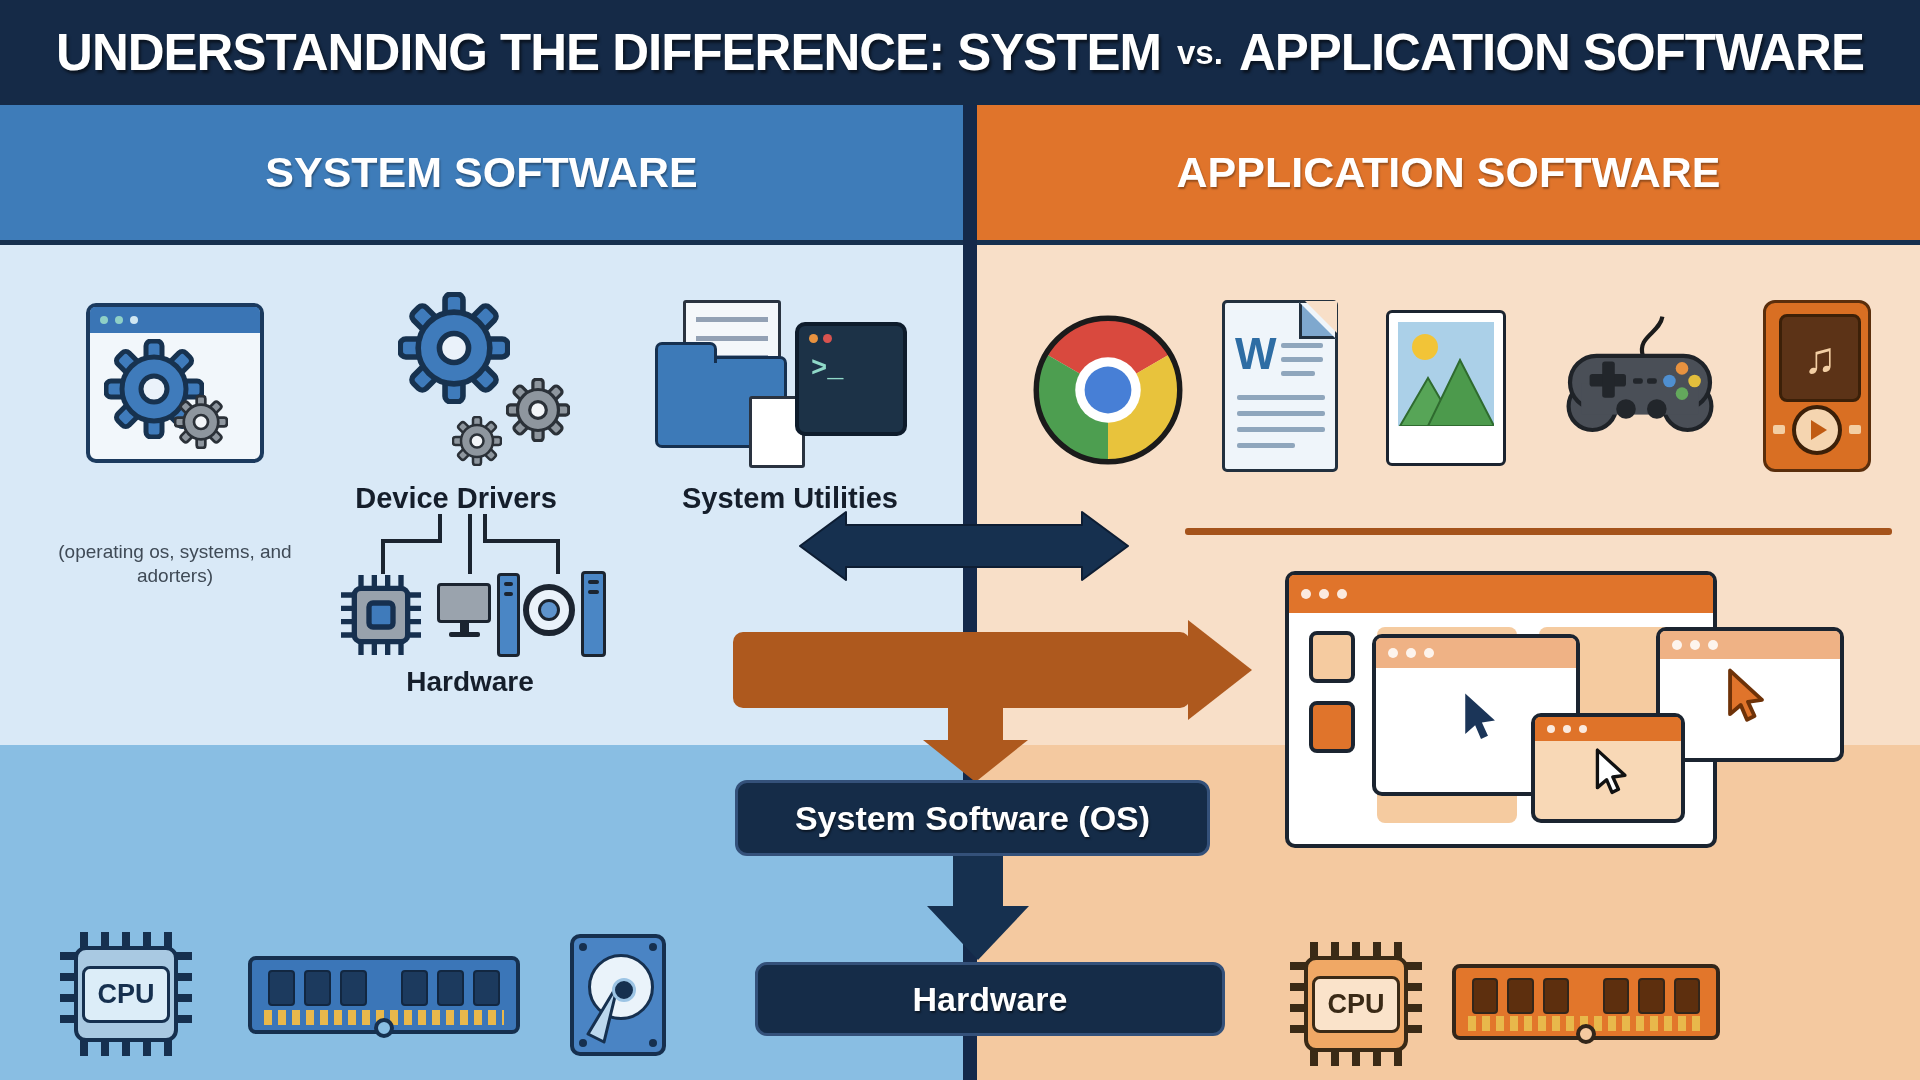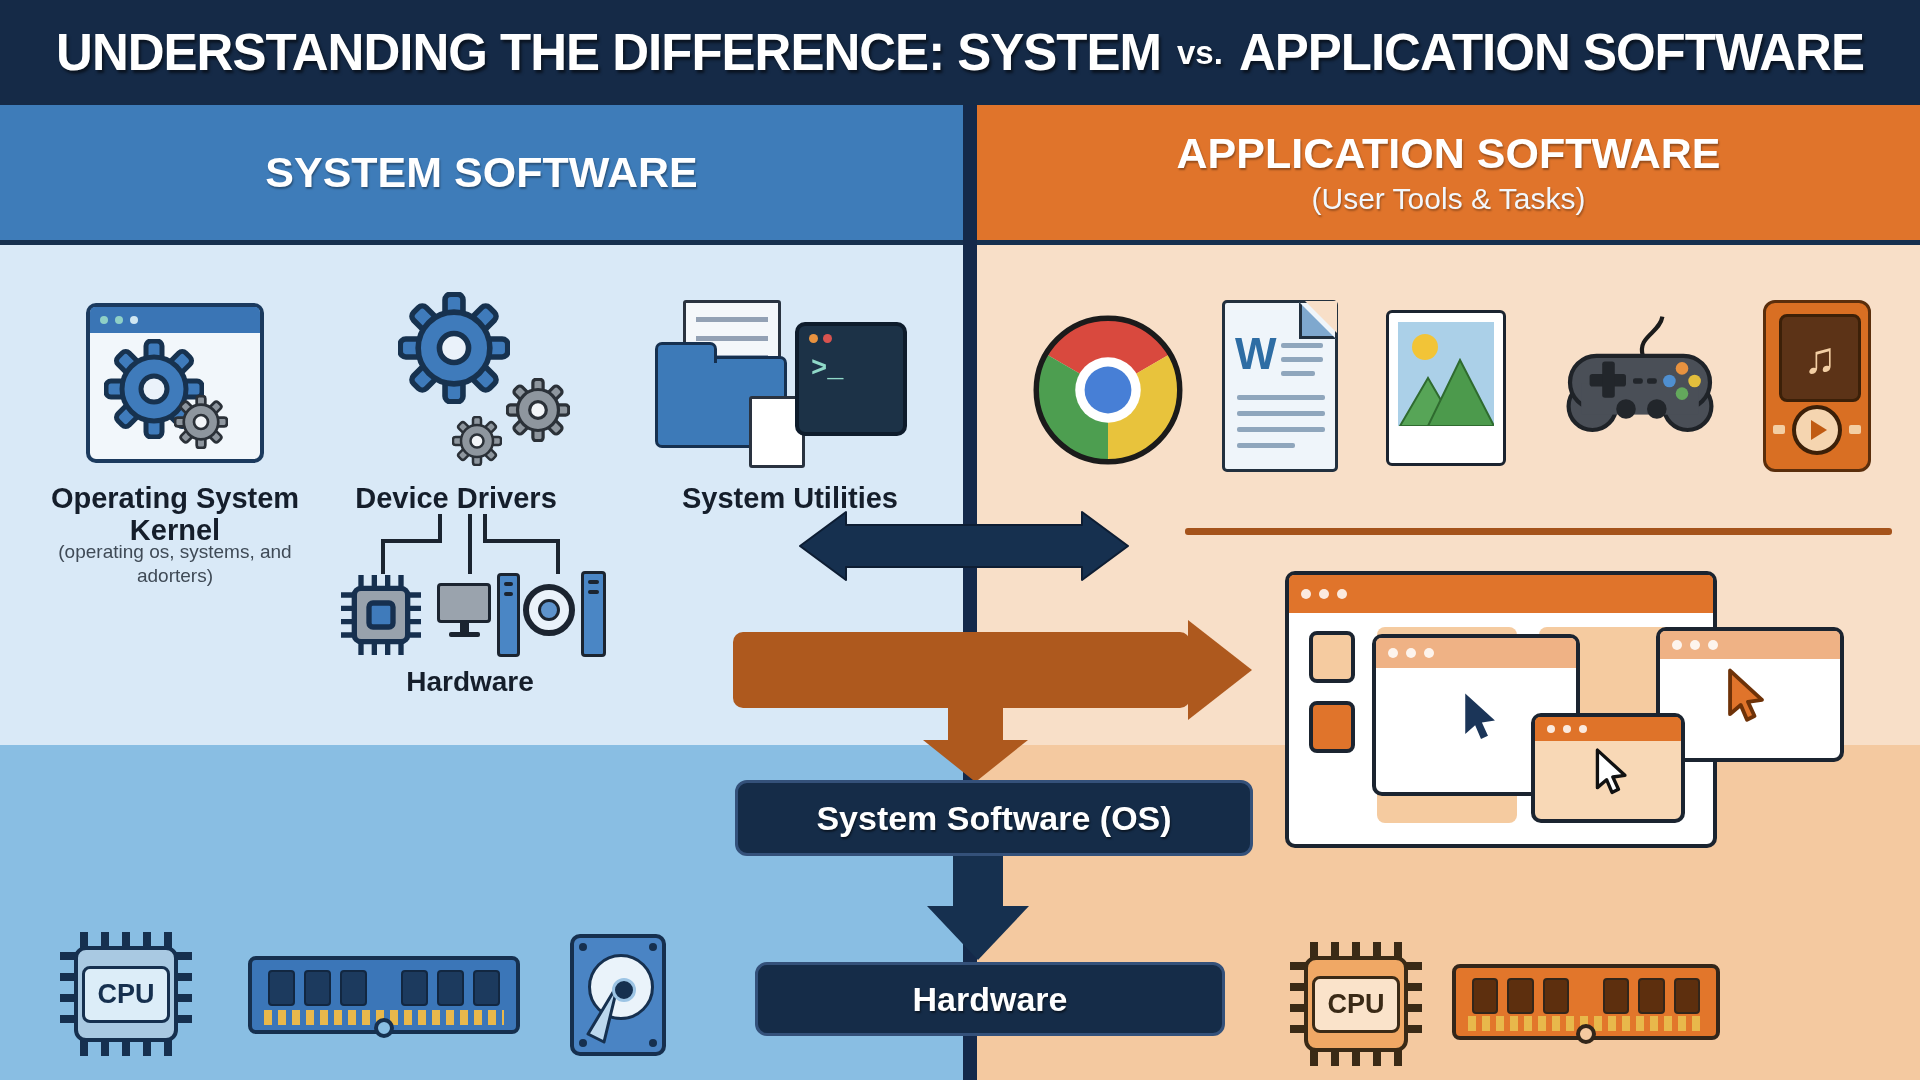--- a/index.html
+++ b/index.html
@@ -207,37 +207,35 @@
     <span class="title-main">UNDERSTANDING THE DIFFERENCE: SYSTEM</span>
     <span class="title-vs">vs.</span>
     <span class="title-main">APPLICATION SOFTWARE</span>
   </header>
 
   <div class="abs col-header left">
     <div class="col-title">SYSTEM SOFTWARE</div>
   </div>
   <div class="abs col-header right">
     <div class="col-title">APPLICATION SOFTWARE</div>
-    <div class="col-sub">(User Tools &amp; Tasks)</div>
   </div>
 
   <div class="abs z2 oswin">
     <div class="oswin-bar">
       <span class="dot"></span>
       <span class="dot"></span>
       <span class="dot"></span>
     </div>
     <svg class="gear blue use-icon" style="left:14px;top:32px;width:100px;height:100px">
         <use href="#gear"></use>
       </svg>
     <svg class="gear gray use-icon" style="left:84px;top:88px;width:54px;height:54px">
         <use href="#gear"></use>
       </svg>
   </div>
-  <div class="abs z2 item-label" style="left:35px;top:482px;width:280px">Operating System Kernel</div>
   <div class="abs z2 item-sub" style="left:40px;top:540px;width:270px">(operating os, systems, and adorters)</div>
 
   <svg class="abs z2 gear blue use-icon" style="left:398px;top:292px;width:112px;height:112px">
       <use href="#gear"></use>
     </svg>
   <svg class="abs z2 gear gray use-icon" style="left:506px;top:378px;width:64px;height:64px">
       <use href="#gear"></use>
     </svg>
   <svg class="abs z2 gear gray use-icon" style="left:452px;top:416px;width:50px;height:50px">
       <use href="#gear"></use>
@@ -335,21 +333,21 @@
   <svg class="abs z4" style="left:733px;top:618px" width="522" height="166" viewBox="0 0 522 166">
     <g fill="#AE591E">
       <rect x="0" y="14" width="457" height="76" rx="10"></rect>
       <polygon points="455,2 519,52 455,102"></polygon>
       <rect x="215" y="88" width="55" height="36"></rect>
       <polygon points="190,122 295,122 242.5,164"></polygon>
     </g>
   </svg>
   <div class="flow-label" style="left:733px;top:634px;width:457px;font-size:33px">Application Software</div>
 
-  <div class="abs z4 navy-box" style="left:735px;top:780px;width:518px;height:76px">
+  <div class="abs z4 navy-box" style="left:735px;top:780px;width:475px;height:76px">
     <span>System Software (OS)</span>
   </div>
 
   <svg class="abs z4" style="left:925px;top:856px" width="106" height="106" viewBox="0 0 106 106">
     <g fill="#16304F">
       <rect x="28" y="0" width="50" height="52"></rect>
       <polygon points="2,50 104,50 53,104"></polygon>
     </g>
   </svg>
 

